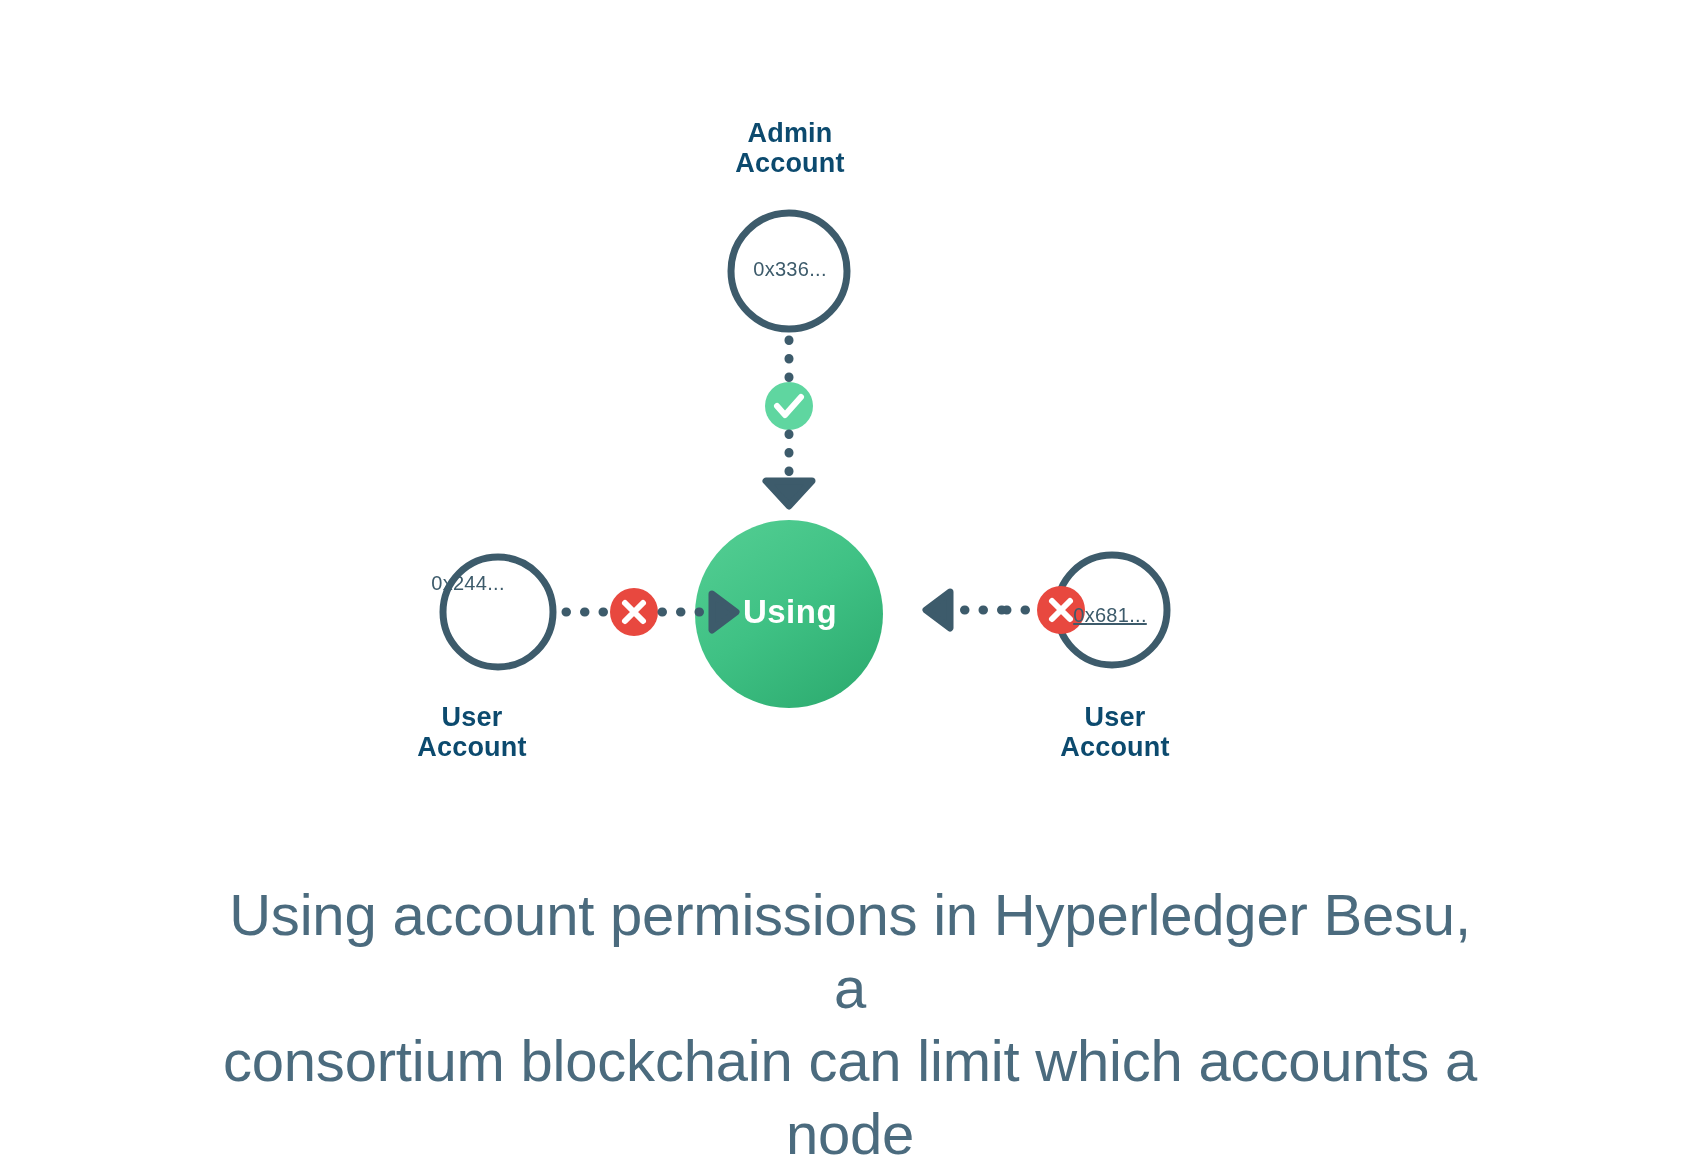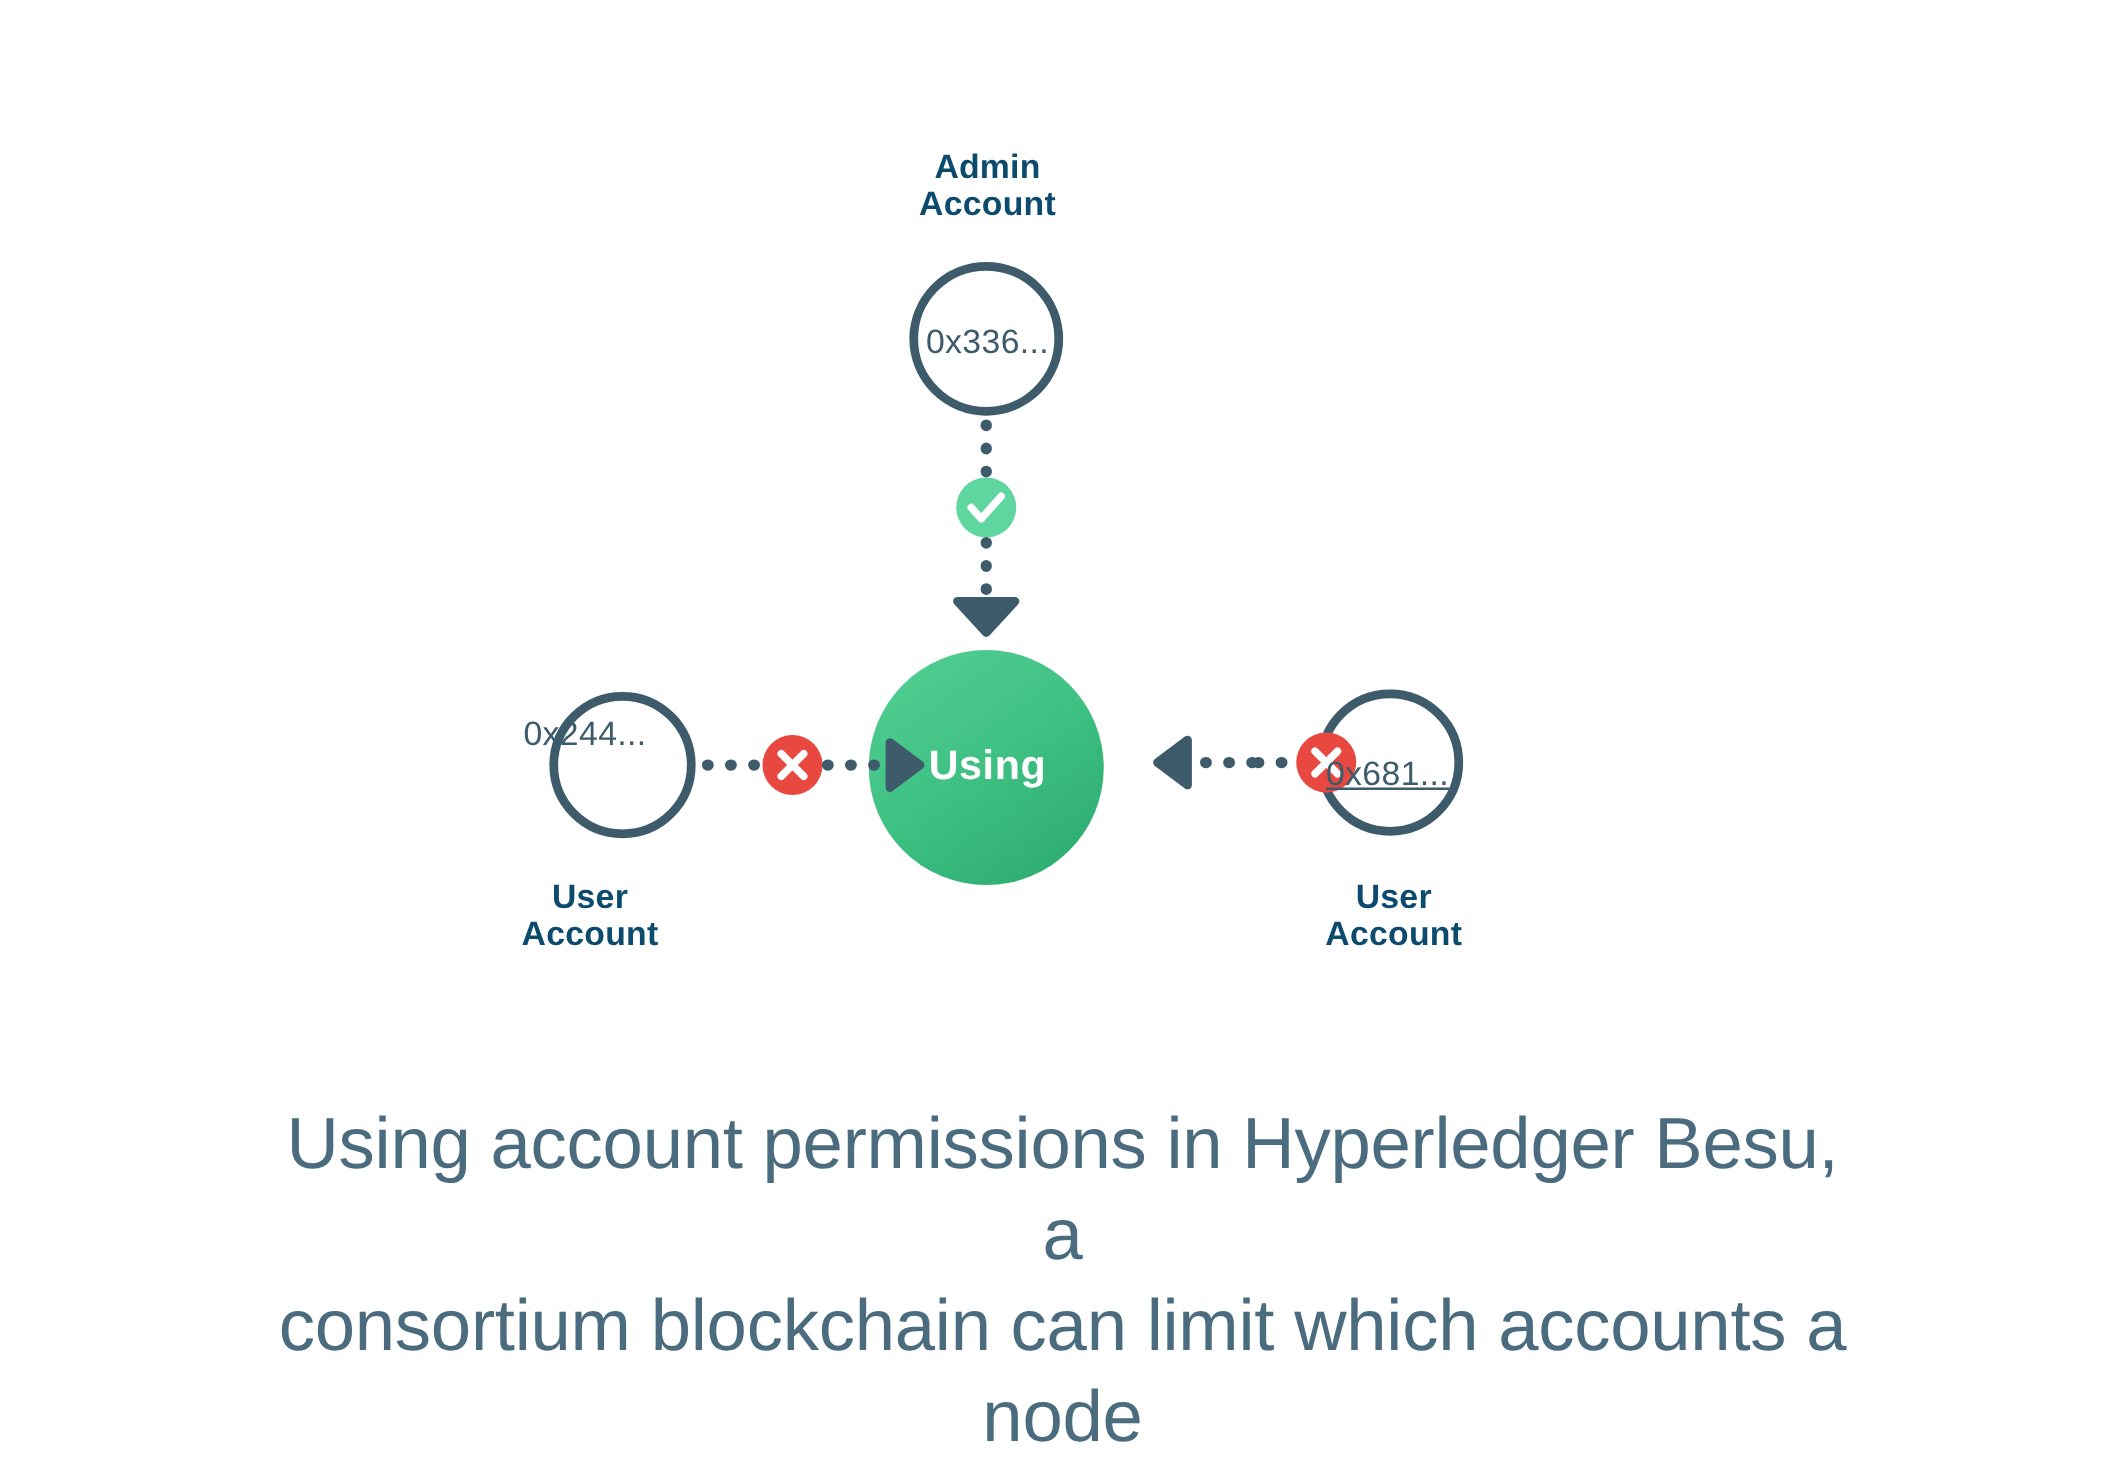--- a/index.html
+++ b/index.html
@@ -59,21 +59,21 @@
   }
   .user-right-label {
     left: 1005px;
     top: 702px;
     width: 220px;
   }
 
   .addr-text {
     position: absolute;
     text-align: center;
-    font-size: 27px;
+    font-size: 20px;
     color: #3d5b6b;
     letter-spacing: 0.3px;
     white-space: nowrap;
   }
   .addr-admin { left: 700px; top: 258px; width: 180px; }
   .addr-left  { left: 378px; top: 572px; width: 180px; }
   .addr-right { left: 1020px; top: 604px; width: 180px; text-decoration: underline; }
 
   .node-text {
     position: absolute;

